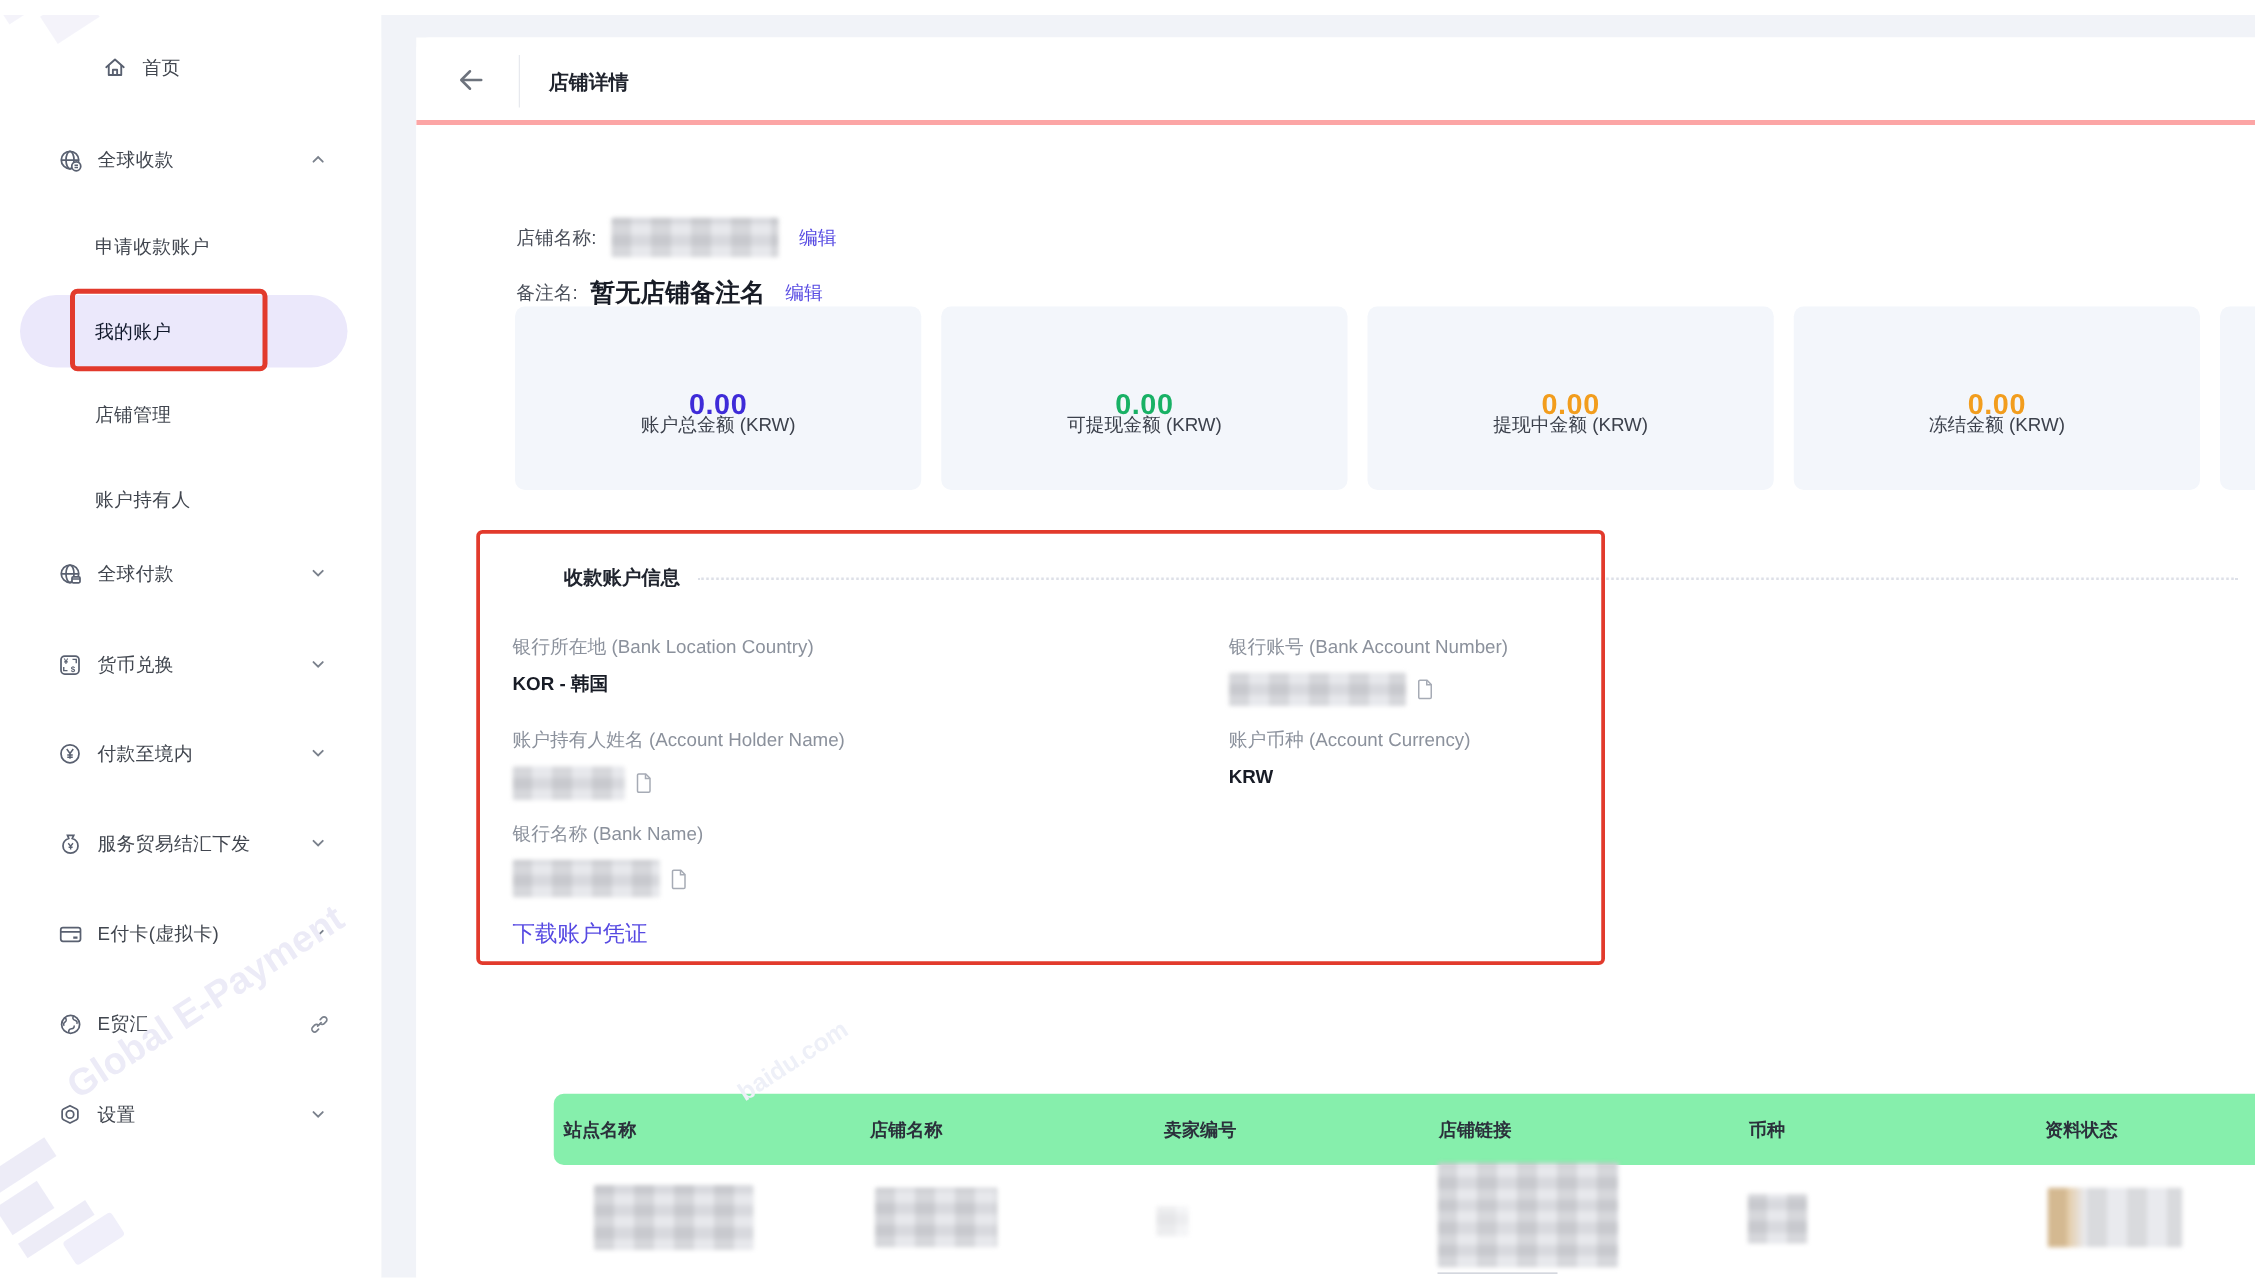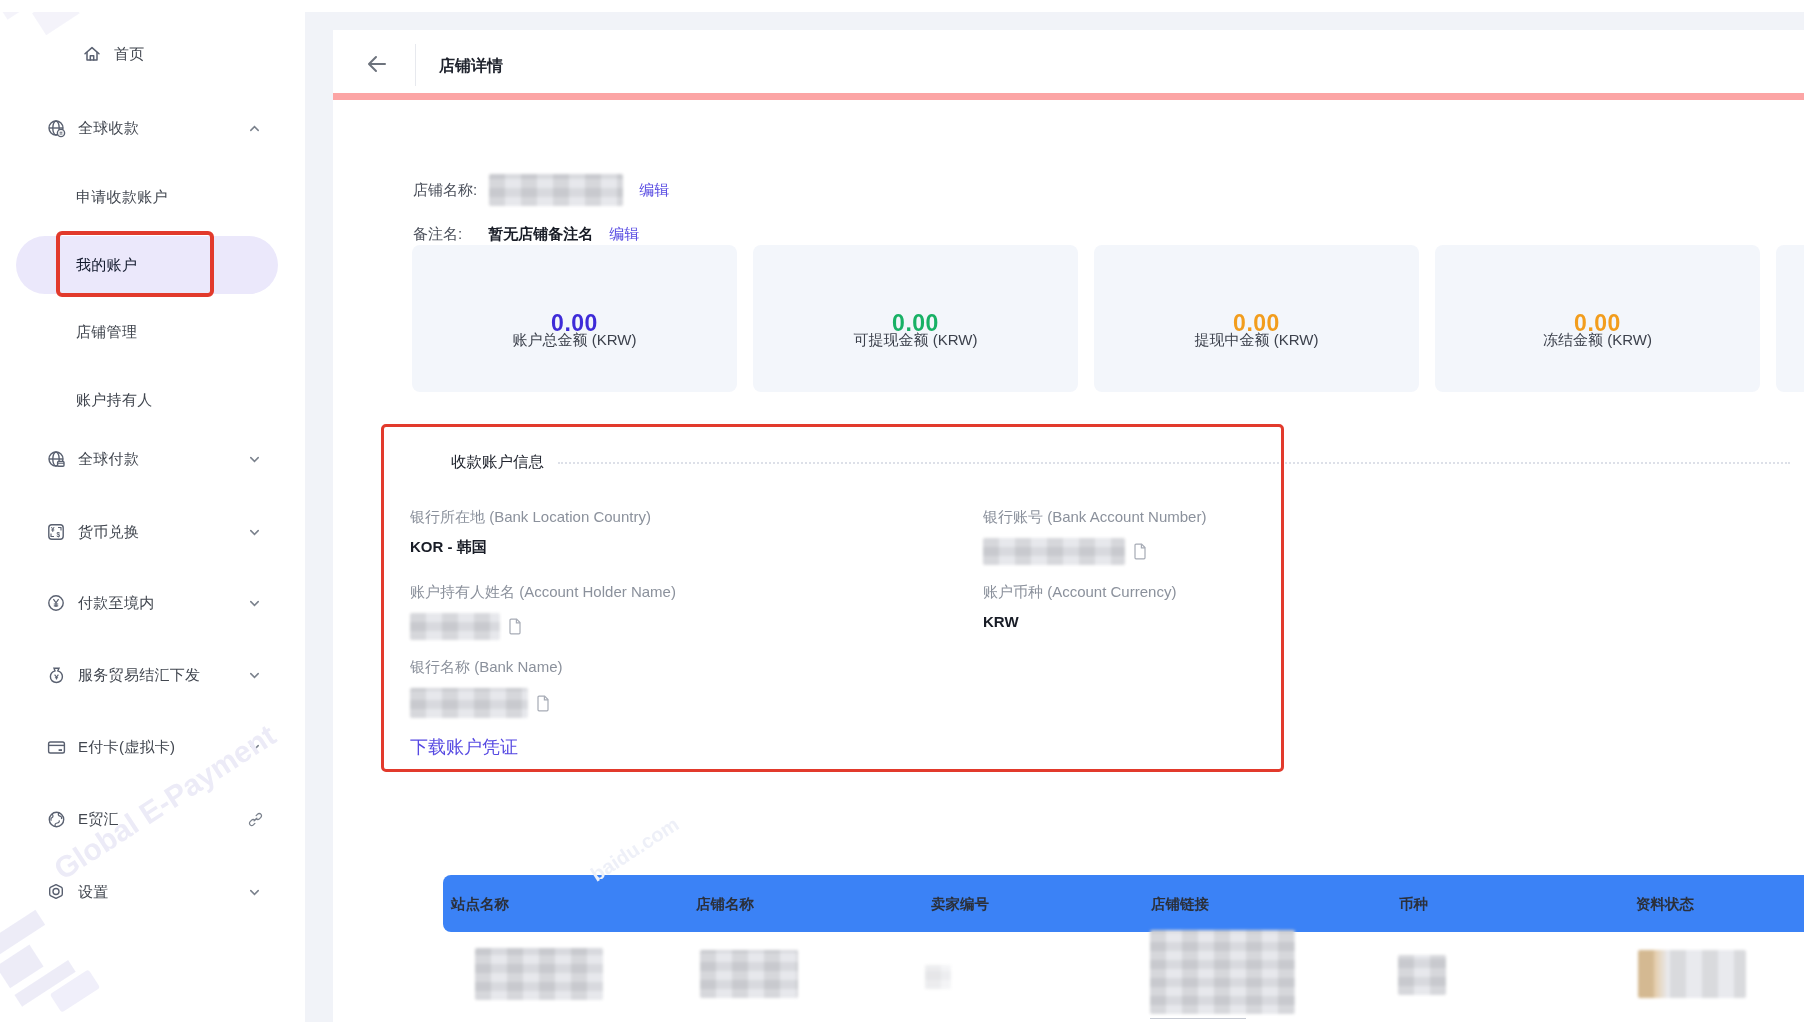--- a/index.html
+++ b/index.html
@@ -33,62 +33,62 @@
   .wm-logo span { display:block; background:#ecebf7; }
   .wm-logo-bl { left:-6px; top:922px; }
   .wm-logo-tl { left:10px; top:-18px; opacity:.55; }
   .wm-txt-mid { left:252px; top:808px; font-size:20px; color:#eef0f8; transform:rotate(-33deg); }
   .wm-blob    { left:52px; top:980px; width:46px; height:22px; background:#f0effa; transform:rotate(-33deg); border-radius:3px; }
 
   
   .main { position:absolute; left:333px; top:30px; width:1471px; height:992px; background:#ffffff;
           border-top-left-radius:10px; overflow:hidden; z-index:3; }
 
-  .pg-header { position:absolute; left:0; top:0; width:100%; height:70px; border-bottom:7px solid #fca5a5; }
+  .pg-header { position:absolute; left:0; top:0; width:100%; height:70px; border-bottom:4px solid #fca5a5; }
   .back-btn { position:absolute; left:32px; top:22px; width:26px; height:26px; cursor:pointer; }
   .hdr-divider { position:absolute; left:82px; top:14px; width:1px; height:42px; background:#e7e9ee; }
   .pg-title { position:absolute; left:106px; top:26px; font-size:16px; font-weight:bold; color:#20242e; }
 
   .row-name { position:absolute; left:80px; top:143px; height:34px; display:flex; align-items:center; }
   .row-note { position:absolute; left:80px; top:190px; height:28px; display:flex; align-items:center; }
   .fld-label { font-size:15px; color:#4a4f5a; }
-  .bold-val { font-size:15px; font-weight:bold; color:#181c26; margin-left:26px; }
+  .bold-val { font-size:20px; font-weight:bold; color:#181c26; margin-left:10px; }
   .link { color:#5649e2; font-size:15px; cursor:pointer; }
   .ml16 { margin-left:16px; }
 
   
   .blur { background:
       repeating-linear-gradient(90deg,#d6d7db 0 16px,#e7e8ec 16px 32px),
       repeating-linear-gradient(0deg,rgba(255,255,255,.45) 0 9px,rgba(90,95,105,.10) 9px 18px);
       background-blend-mode:multiply; filter:blur(1.6px); border-radius:2px; }
   .blur-name { width:134px; height:32px; margin-left:12px; }
 
   
   .stats { position:absolute; left:79px; top:215px; width:1392px; height:147px; display:flex; gap:16px; overflow:hidden; }
   .stat-card { flex:0 0 325px; height:147px; background:#f3f6fb; border-radius:8px; position:relative; }
   .stat-val { position:absolute; left:0; width:100%; top:38px; text-align:center; font-size:23px; font-weight:bold; letter-spacing:.5px;margin-top:27px; }
   .stat-lbl { position:absolute; left:0; width:100%; top:86px; text-align:center; font-size:15px; color:#3c414c; }
   .c-indigo { color:#3e2bd8; } .c-green { color:#18b165; } .c-orange { color:#f29d1d; }
 
   
   .section-line { position:absolute; left:77px; display:flex; align-items:center; }
-  .section-title { font-size:15.5px; font-weight:normal; color:#20242e; white-space:nowrap;padding-left:41px; }
+  .section-title { font-size:15.5px; font-weight:bold; color:#20242e; white-space:nowrap;padding-left:41px; }
   .dotted { border-top:2px dotted #dde0e8; height:0; margin-left:14px; }
 
   
   .field { position:absolute; }
   .f-label { font-size:15px; color:#8b919c; }
   .f-value { margin-top:11px; font-size:15px; font-weight:bold; color:#181c26; display:flex; align-items:center; }
   .blur-acct { width:142px; height:27px; }
   .blur-holder { width:90px; height:27px; }
   .blur-bank { width:118px; height:30px; }
   .copy-ic { margin-left:8px; cursor:pointer; display:inline-flex; }
 
   
-  .tbl-head { position:absolute; left:110px; top:845px; width:1361px; height:57px; background:#3b82f6; border-radius:8px 0 0 8px; }
+  .tbl-head { position:absolute; left:110px; top:845px; width:1361px; height:57px; background:#86efac; border-radius:8px 0 0 8px; }
   .th { position:absolute; top:20px; font-size:14.5px; font-weight:bold; color:#2b303b; white-space:nowrap; }
   .cellblur { position:absolute; }
   .underline-frag { position:absolute; left:817px; top:988px; width:96px; height:1px; background:#c6cad3; }
 </style>
 </head>
 <body>
 
 <div class="bg-band"></div>
 <div class="bg-col"></div>
 <div class="topbar-strip"></div>

